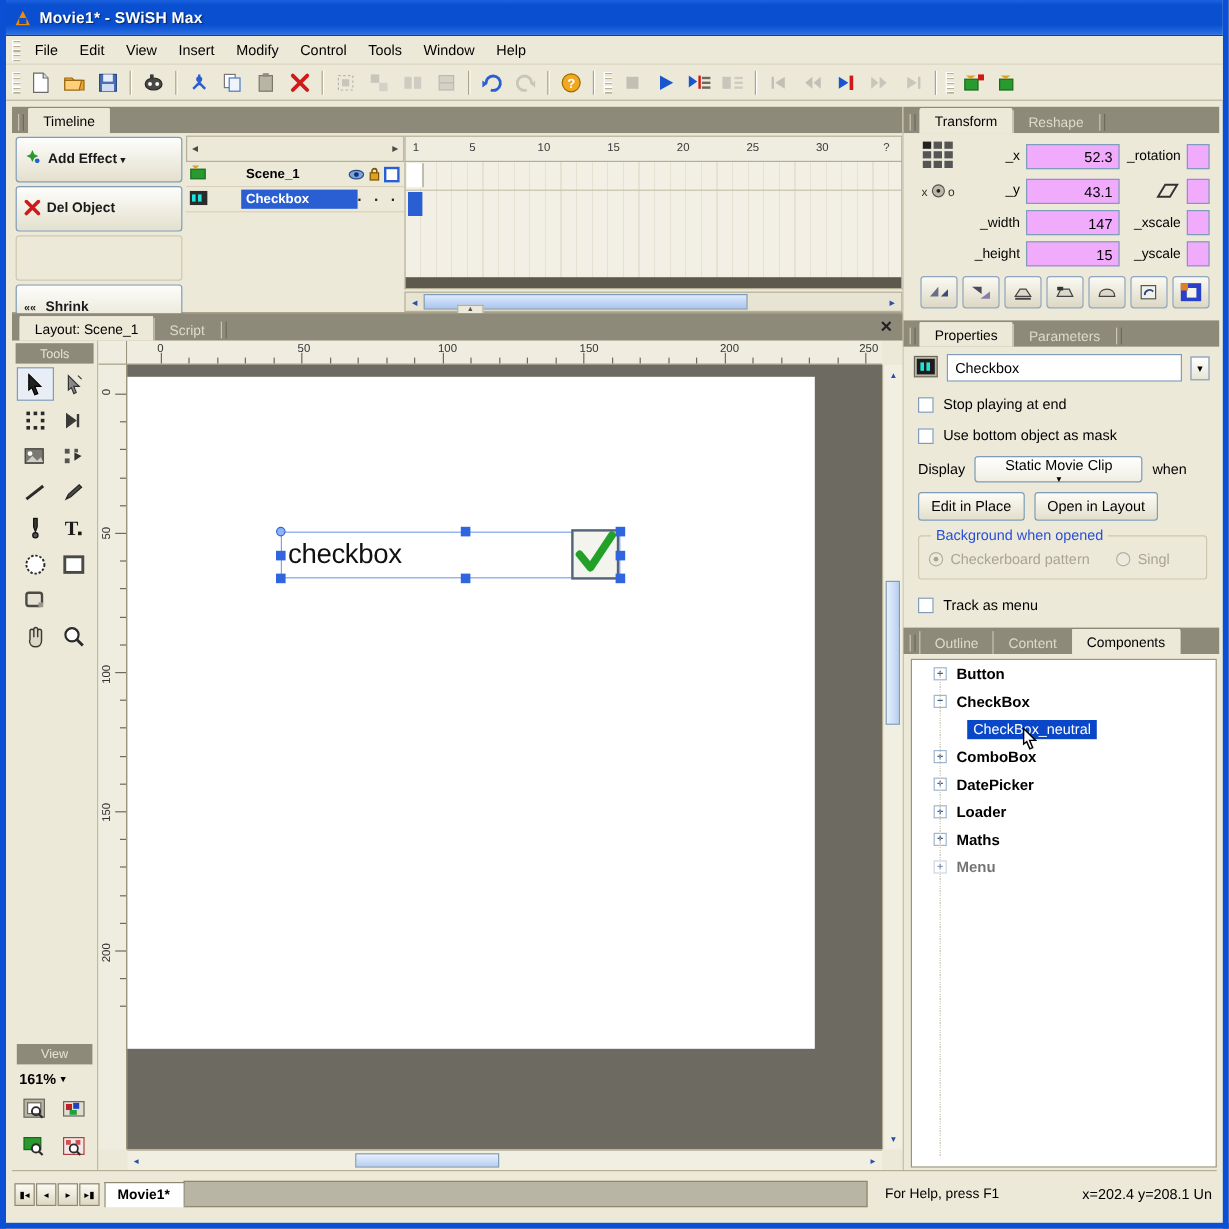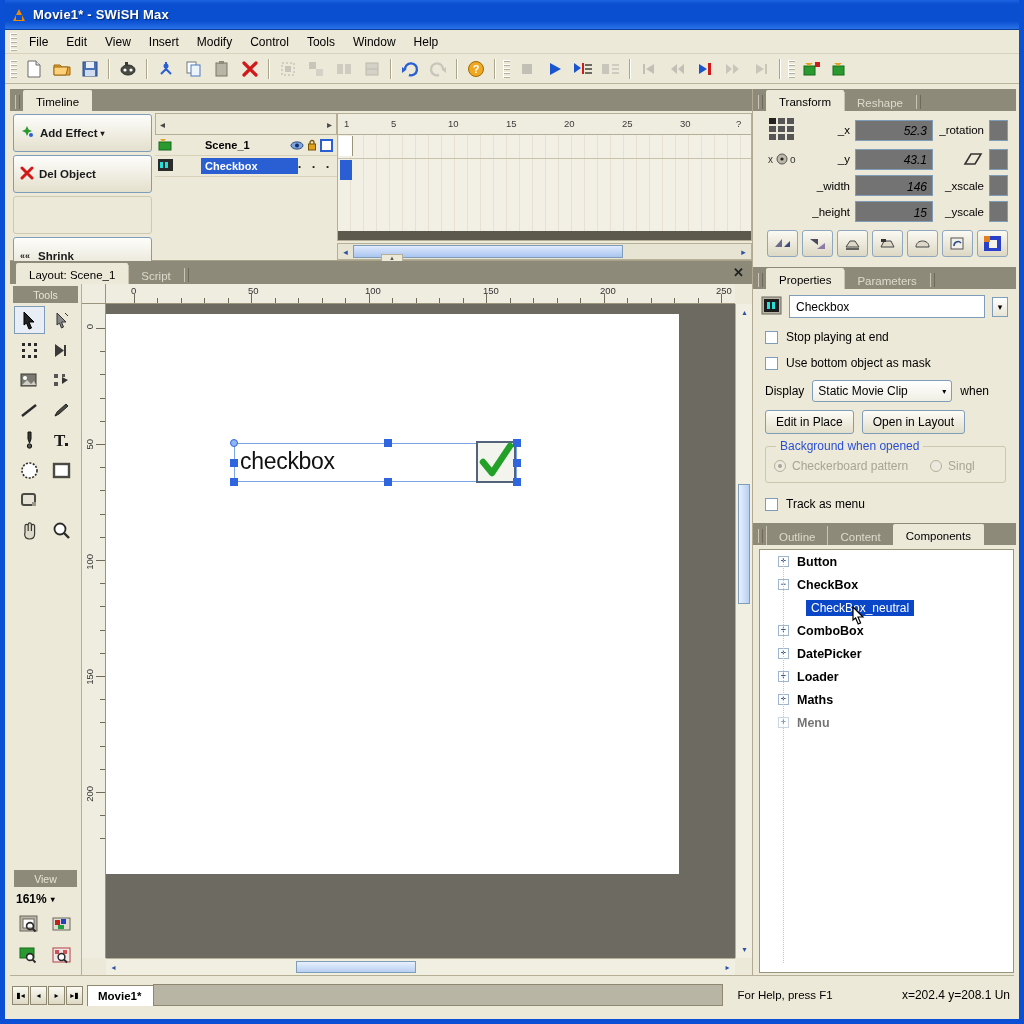--- a/index.html
+++ b/index.html
@@ -233,37 +233,37 @@
   .hs-thumb { position:absolute; left:190px; width:120px; height:12px; top:2px;
      background: linear-gradient(to bottom,#e7f0fd,#b8cff2); border:1px solid #7f9db9;}
   .sb-arrow { width:15px;height:15px;display:flex;align-items:center;justify-content:center;
      font-size:8px;color:#2a4fa8; flex:0 0 auto;}
   
   .rp-body { background:#ece9d8; padding: 6px 8px; }
   .xf-grid { display:grid; grid-template-columns: 44px 50px 78px 56px 1fr; row-gap:5px;
      align-items:center; }
   .xf-lbl { font-size: 11.5px; text-align: right; padding-right: 5px; }
   .xf-field {
-    height: 21px; background:#737373; border:1px solid #7f9db9;
+    height: 21px; background:#f0abfc; border:1px solid #7f9db9;
     font-size: 12px; text-align: left; padding: 2px 5px 0 0;
-    display:flex; align-items:center; justify-content:flex-end;font-style:italic;
+    display:flex; align-items:center; justify-content:flex-end;
   }
   .xf-icon { display:flex; align-items:center; justify-content:center; }
   .xf-btnrow { display:flex; gap:4px; padding: 8px 0 4px 6px; }
   .xf-btn { width:31px; height:27px; background:linear-gradient(to bottom,#fbfaf3,#ddd8c4);
      border:1px solid #8fa6bf; border-radius:3px; display:flex;align-items:center;justify-content:center;}
   .prop-row { display:flex; align-items:center; gap:7px; padding-bottom: 6px;}
   .prop-input { flex:1 1 auto; height:23px; background:#fff; border:1px solid #7f9db9;
       display:flex; align-items:center; padding-left:6px; font-size:12px;}
   .chk-row { display:flex; align-items:center; gap:8px; padding: 6px 0 6px 4px; font-size:12px;}
   .chkbox { width:13px; height:13px; background:#fff; border:1px solid #7f9db9; flex:0 0 auto;}
   .disp-row { display:flex; align-items:center; gap:8px; padding: 4px 0 6px 4px; font-size:12px;}
   .combo { height:22px; min-width:140px; background:linear-gradient(to bottom,#fff,#f0eee3);
       border:1px solid #7f9db9; border-radius:3px; display:flex;align-items:center;
-      justify-content:space-between; padding:0 5px; font-size:12px;}
+      justify-content:space-between; padding:0 5px; font-size:12px;flex-direction:column;}
   .combo .car { font-size:8px; }
   .btn-row { display:flex; gap:8px; padding: 2px 0 8px 4px; }
   .pbtn { height:24px; padding:0 10px; background:linear-gradient(to bottom,#fdfcf6,#e3dfcc);
       border:1px solid #7f9db9; border-radius:3px; display:flex;align-items:center;
       font-size:12px; white-space:nowrap;}
   .group { border:1px solid #cdc7b0; border-radius:3px; margin: 4px 2px 8px 4px;
       padding: 12px 8px 9px 8px; position:relative;}
   .group-title { position:absolute; top:-8px; left:10px; background:#ece9d8; padding:0 4px;
       font-size:12px; color:#2a4fd4;}
   .radio-row { display:flex; align-items:center; gap:6px; font-size:12px; color:#a9a495;}
@@ -926,21 +926,21 @@
           <span class="xf-field">43.1</span>
           <span class="xf-lbl">
             <svg width="22" height="14" viewBox="0 0 22 14" style="vertical-align:middle">
                 <path d="M3 12L9 2h10L13 12z" fill="none" stroke="#333" stroke-width="1.6"></path>
               </svg>
           </span>
           <span class="xf-field"></span>
 
           <span></span>
           <span class="xf-lbl">_width</span>
-          <span class="xf-field">146</span>
+          <span class="xf-field">147</span>
           <span class="xf-lbl">_xscale</span>
           <span class="xf-field"></span>
 
           <span></span>
           <span class="xf-lbl">_height</span>
           <span class="xf-field">15</span>
           <span class="xf-lbl">_yscale</span>
           <span class="xf-field"></span>
         </div>
 

